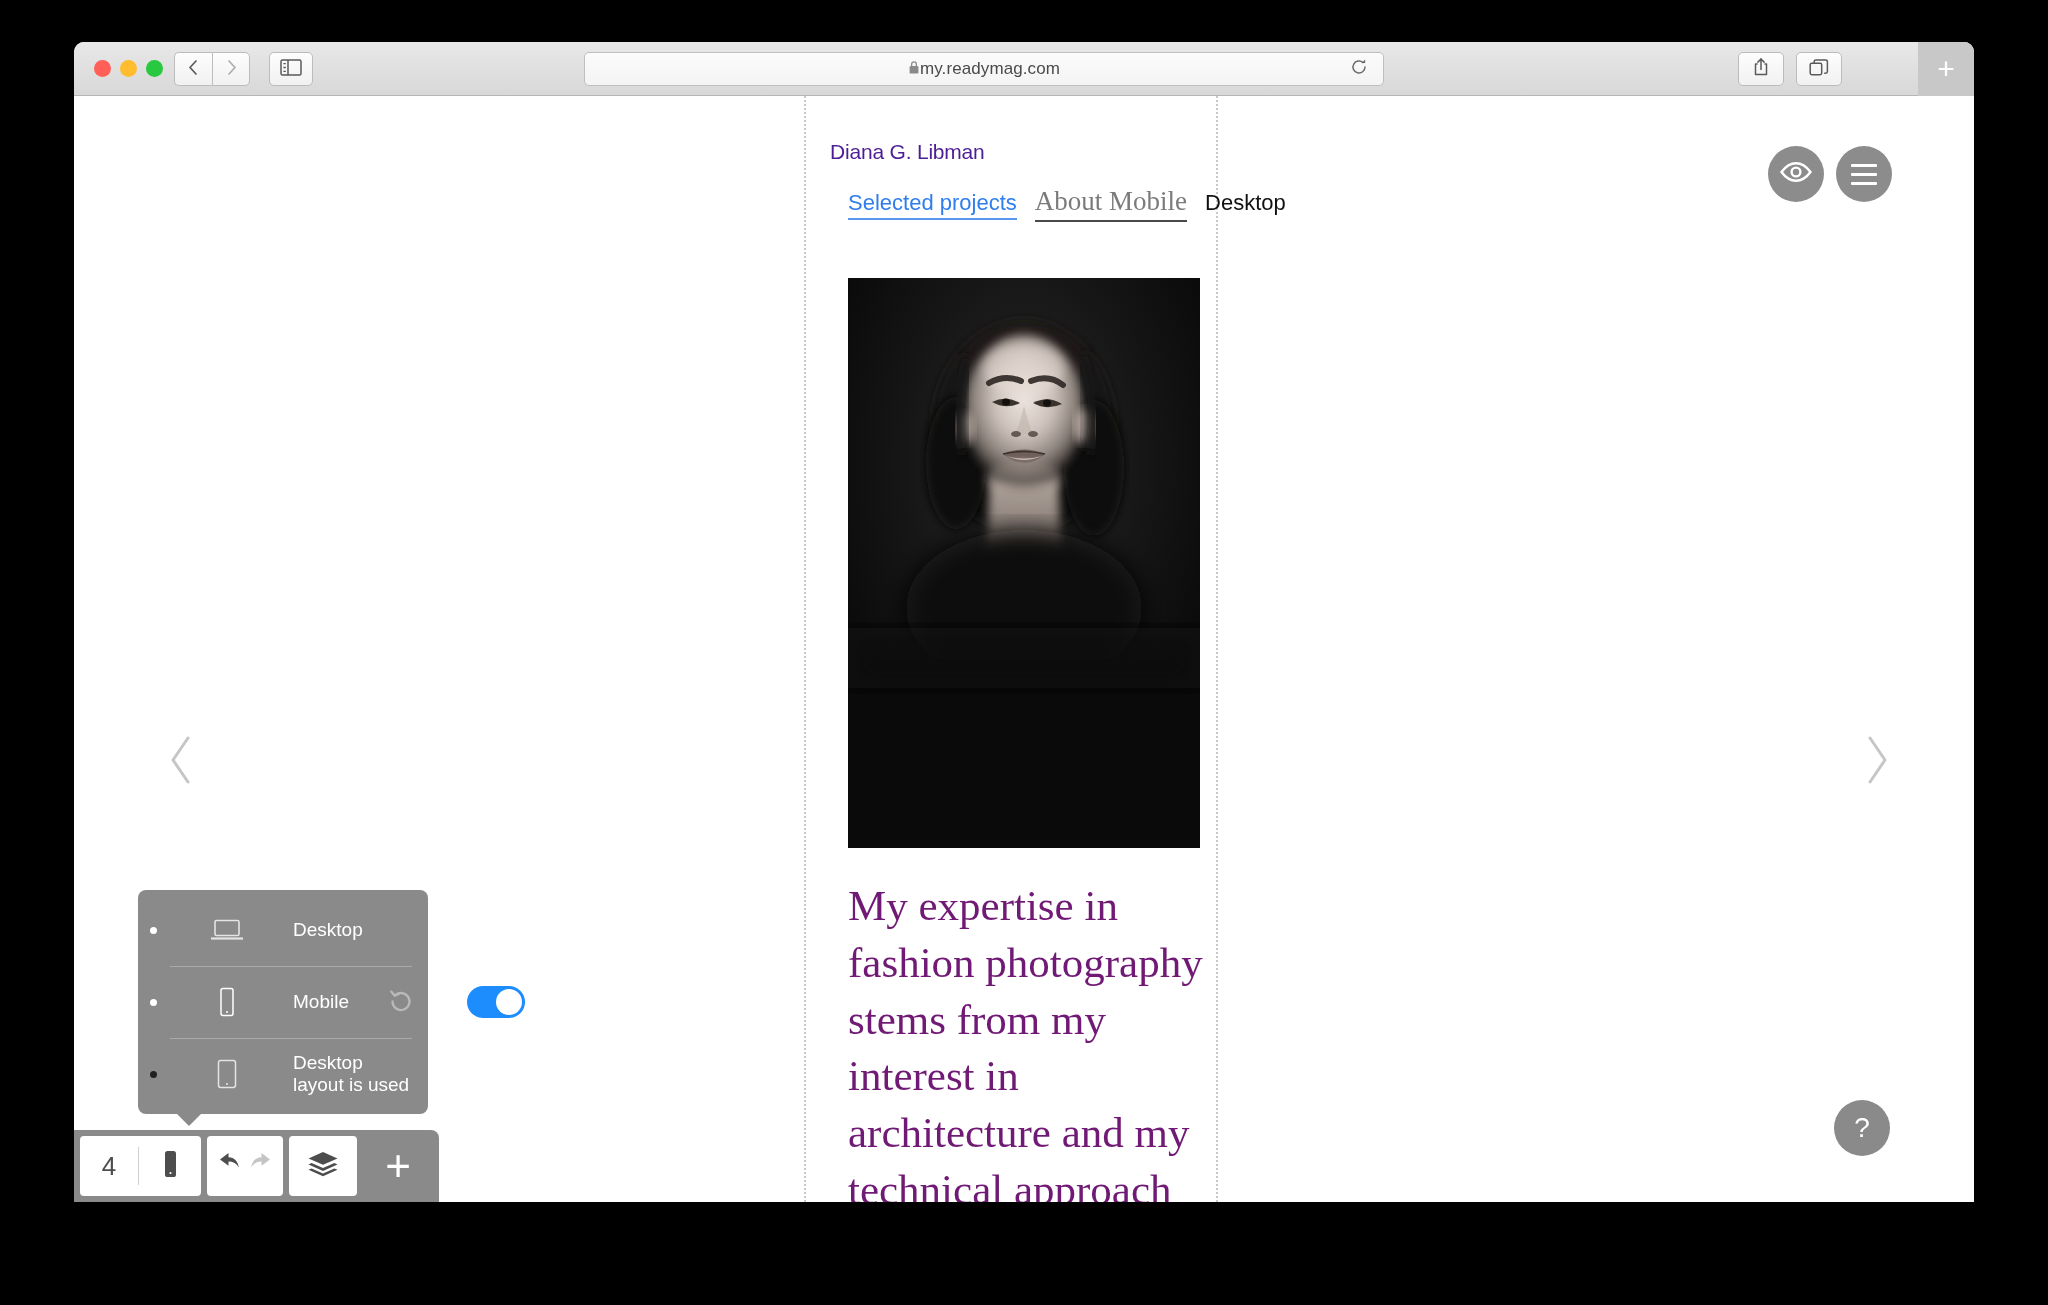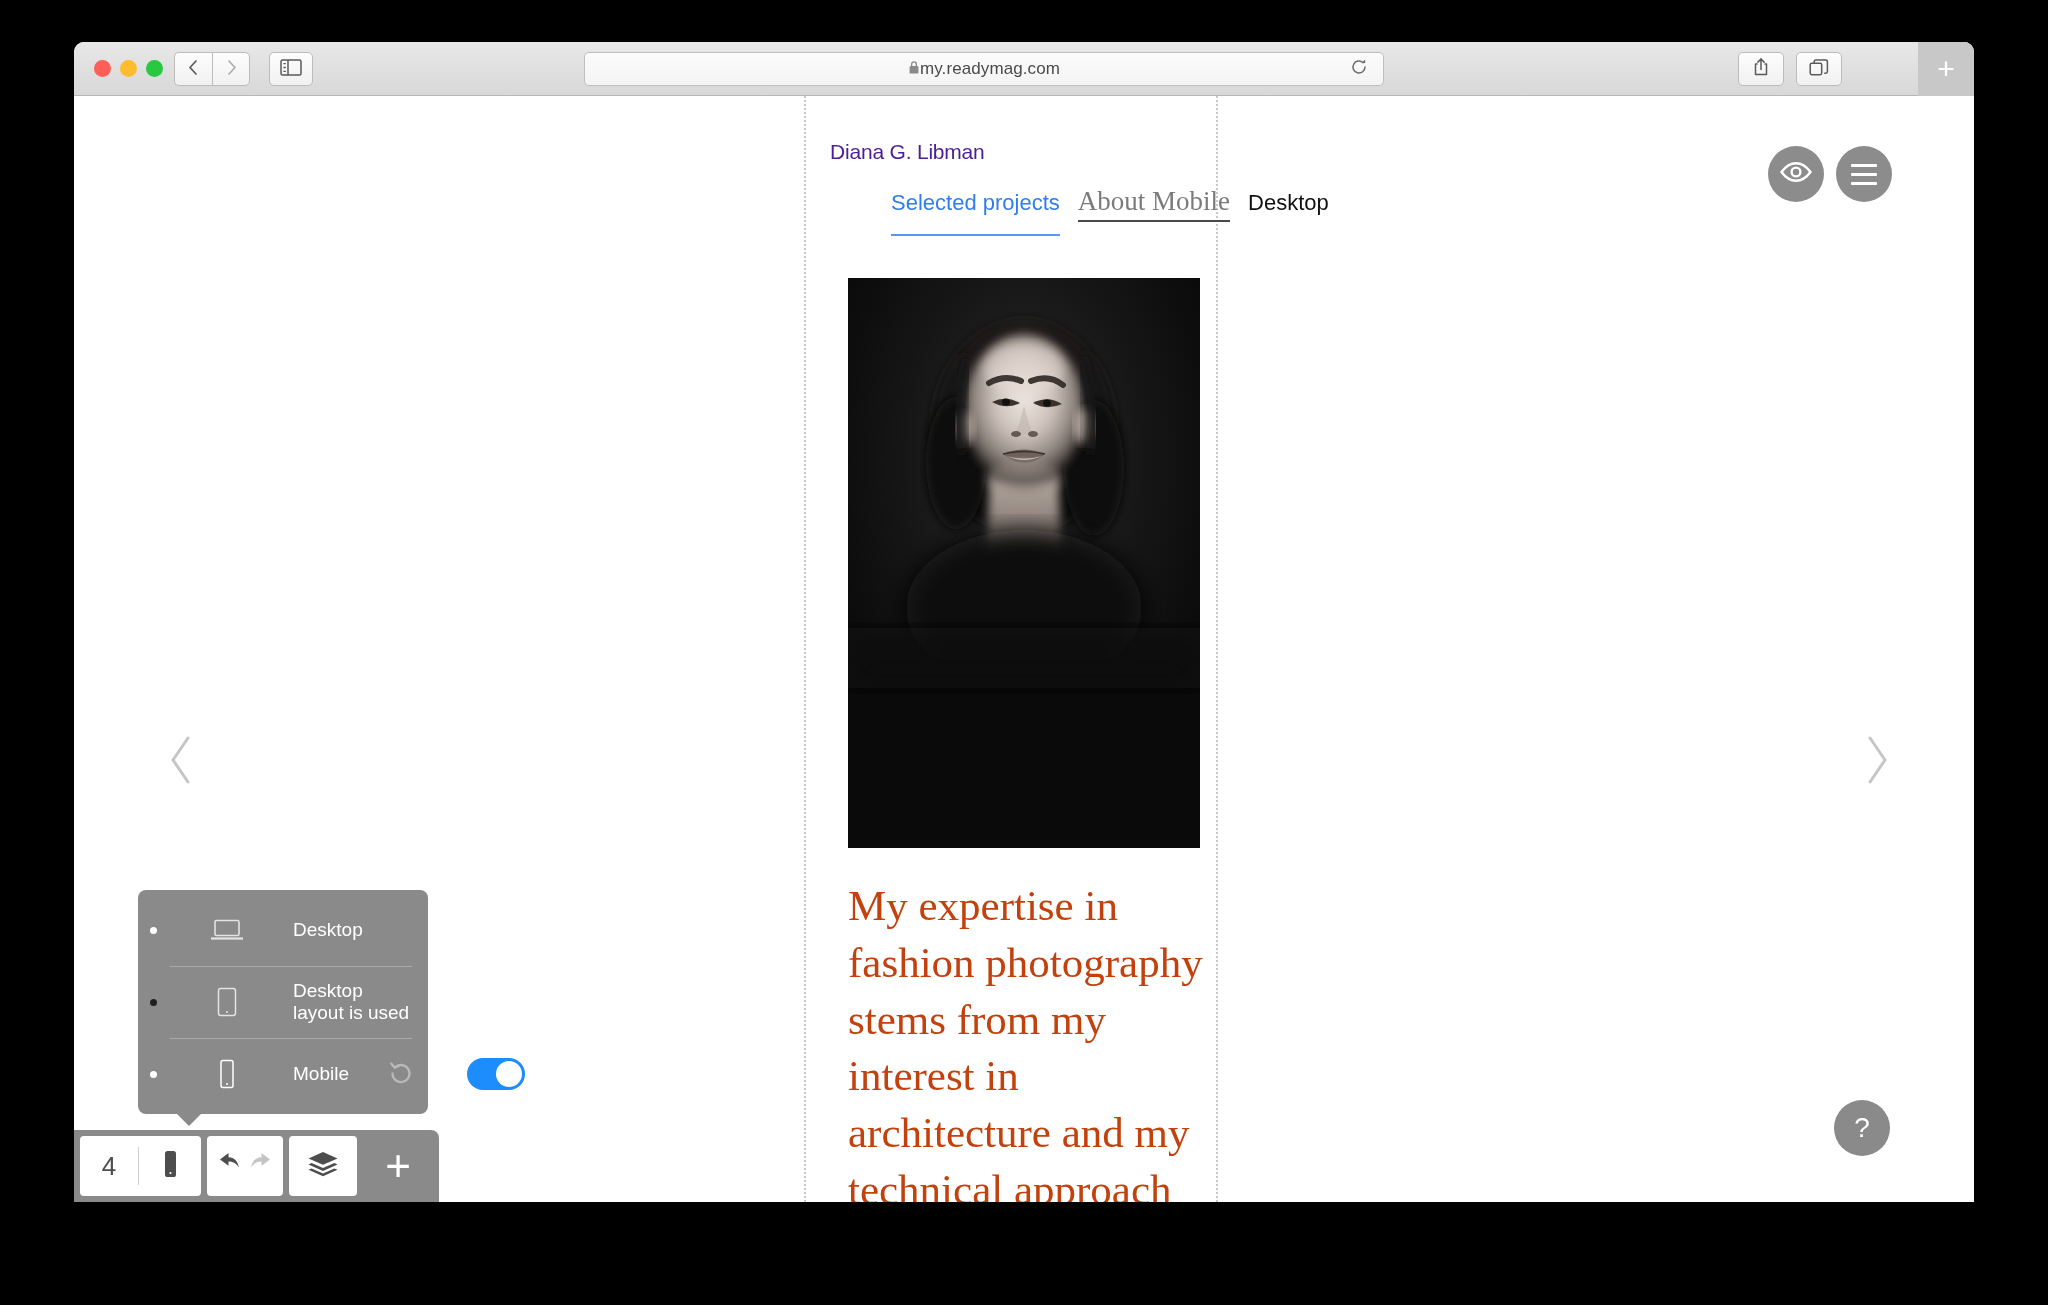--- a/index.html
+++ b/index.html
@@ -98,21 +98,21 @@
     font-size: 21px; font-weight: normal; color: #4c1d95;
     letter-spacing: -.2px;
   }
   #site-nav {
     position: absolute; left: 42px; top: 90px;
     display: flex; align-items: baseline; gap: 18px;
   }
   .nav-link { cursor: pointer; white-space: nowrap; }
   #nav-selected-projects {
     font-size: 22px; color: #2f7dee;
-    border-bottom: 2px solid #5a95f0; padding-bottom: 18px; margin-left: 43px;
+    border-bottom: 2px solid #5a95f0; padding-bottom: 2px;
   }
   #nav-about-diana {
     font-family: "Liberation Serif", serif;
     font-size: 27px; color: #7b7b7b;
     border-bottom: 2px solid #4a4a4a; padding-bottom: 3px;
   }
   #nav-contact { font-size: 22px; color: #111; }
 
   
   #portrait-photo {
@@ -120,21 +120,21 @@
     width: 352px; height: 570px;
     background: #141414;
     overflow: hidden;
   }
   #portrait-photo svg { display: block; width: 100%; height: 100%; }
 
   
   #about-body {
     position: absolute; left: 42px; top: 782px; width: 372px;
     font-family: "Liberation Serif", serif;
-    font-size: 43px; line-height: 1.32; color: #c2410c;
+    font-size: 43px; line-height: 1.32; color: #701a75;
   }
 
   
   .canvas-arrow {
     position: absolute; top: 636px;
     width: 36px; height: 60px; color: #c6c6c6;
     display: flex; align-items: center; justify-content: center;
   }
   #canvas-prev { left: 90px; }
   #canvas-next { right: 80px; }
@@ -446,48 +446,48 @@
         <span class="device-icon">
           <svg width="34" height="24" viewBox="0 0 34 24" fill="none" stroke="#e4e4e4" stroke-width="1.6">
             <rect x="5" y="2.5" width="24" height="15" rx="1.6"></rect>
             <line x1="1" y1="20.5" x2="33" y2="20.5" stroke-width="2.2"></line>
           </svg>
         </span>
         <span class="device-label">Desktop</span>
       </div>
 
       <div class="device-row">
+        <span class="row-dot light-dot"></span>
+        <span class="device-icon">
+          <svg width="20" height="30" viewBox="0 0 20 30" fill="none" stroke="#ffffff" stroke-width="1.5">
+            <rect x="4" y="1.5" width="12" height="27" rx="2"></rect>
+            <circle cx="10" cy="25" r="1" fill="#ffffff" stroke="none"></circle>
+          </svg>
+        </span>
+        <span class="device-label">Mobile</span>
+        <span id="mobile-reset-icon">
+          <svg width="28" height="28" viewBox="0 0 28 28" fill="none" stroke="#b9b9b9" stroke-width="2.3" stroke-linecap="round">
+            <path d="M5.5 13.5a8.5 8.5 0 1 0 2.6-6.1"></path>
+            <polyline points="4.2,3.6 7.6,7.6 12,5.6" fill="none"></polyline>
+          </svg>
+        </span>
+        <span id="mobile-toggle">
+          <span class="knob"></span>
+        </span>
+      </div>
+
+      <div class="device-row">
         <span class="row-dot dark-dot"></span>
         <span class="device-icon">
           <svg width="22" height="30" viewBox="0 0 22 30" fill="none" stroke="#e4e4e4" stroke-width="1.5">
             <rect x="2.5" y="1.5" width="17" height="27" rx="2.2"></rect>
             <circle cx="11" cy="25" r="1" fill="#e4e4e4" stroke="none"></circle>
           </svg>
         </span>
         <span class="device-label">Desktop layout is used</span>
-      </div>
-
-      <div class="device-row">
-        <span class="row-dot light-dot"></span>
-        <span class="device-icon">
-          <svg width="20" height="30" viewBox="0 0 20 30" fill="none" stroke="#ffffff" stroke-width="1.5">
-            <rect x="4" y="1.5" width="12" height="27" rx="2"></rect>
-            <circle cx="10" cy="25" r="1" fill="#ffffff" stroke="none"></circle>
-          </svg>
-        </span>
-        <span class="device-label">Mobile</span>
-        <span id="mobile-reset-icon">
-          <svg width="28" height="28" viewBox="0 0 28 28" fill="none" stroke="#b9b9b9" stroke-width="2.3" stroke-linecap="round">
-            <path d="M5.5 13.5a8.5 8.5 0 1 0 2.6-6.1"></path>
-            <polyline points="4.2,3.6 7.6,7.6 12,5.6" fill="none"></polyline>
-          </svg>
-        </span>
-        <span id="mobile-toggle">
-          <span class="knob"></span>
-        </span>
       </div>
     </div>
 
     <div id="bottom-toolbar">
 
       <div id="pages-group">
         <span id="page-count">4</span>
         <span class="vdiv"></span>
         <span id="device-indicator">
           <span>

